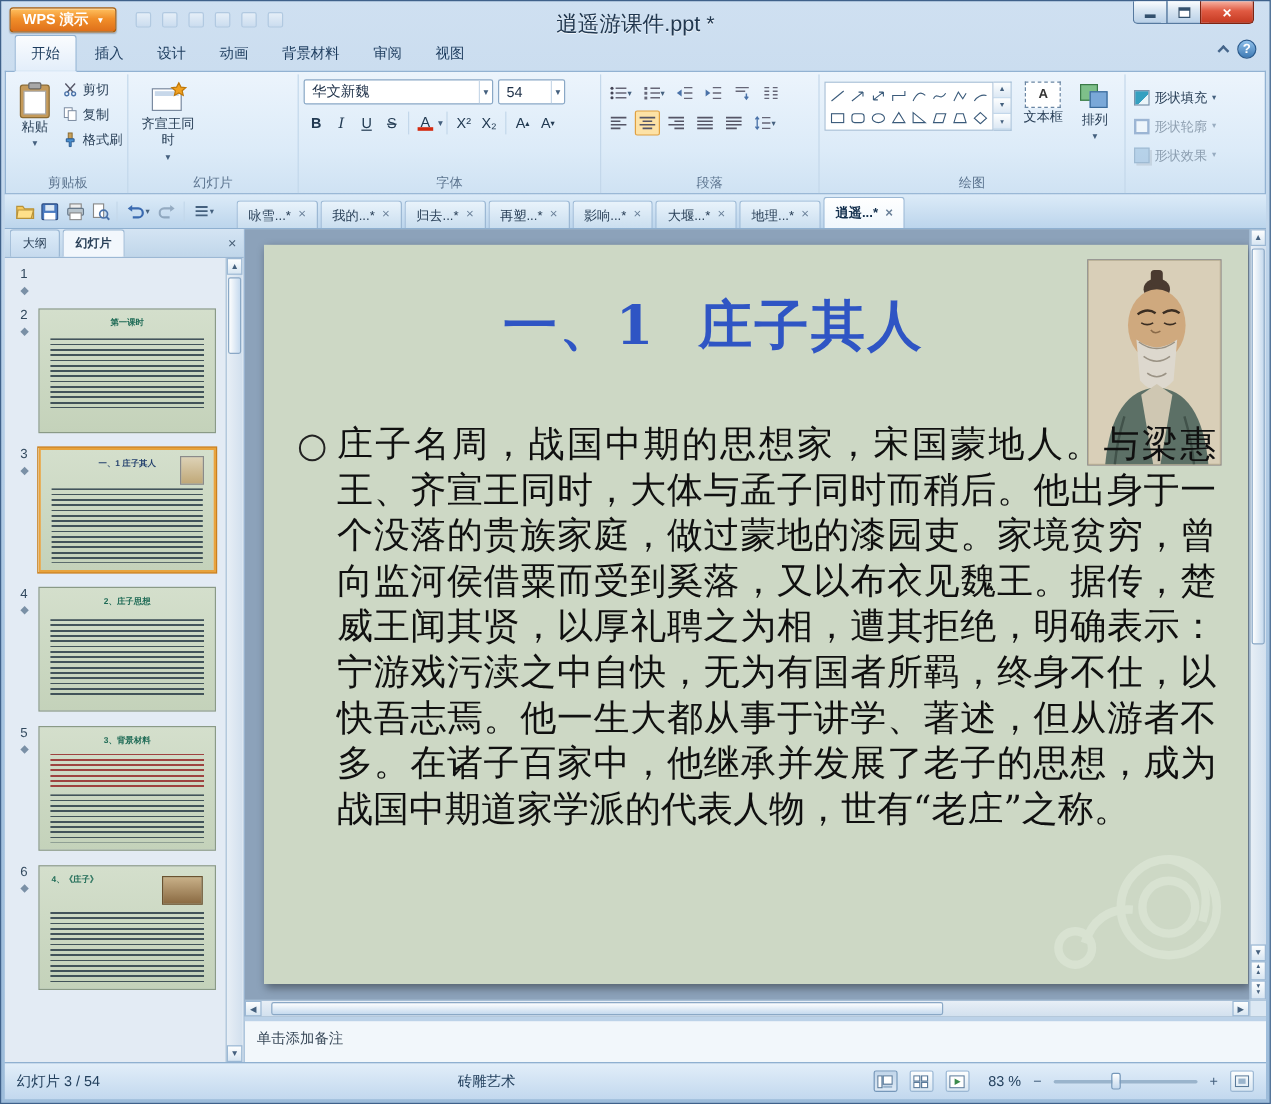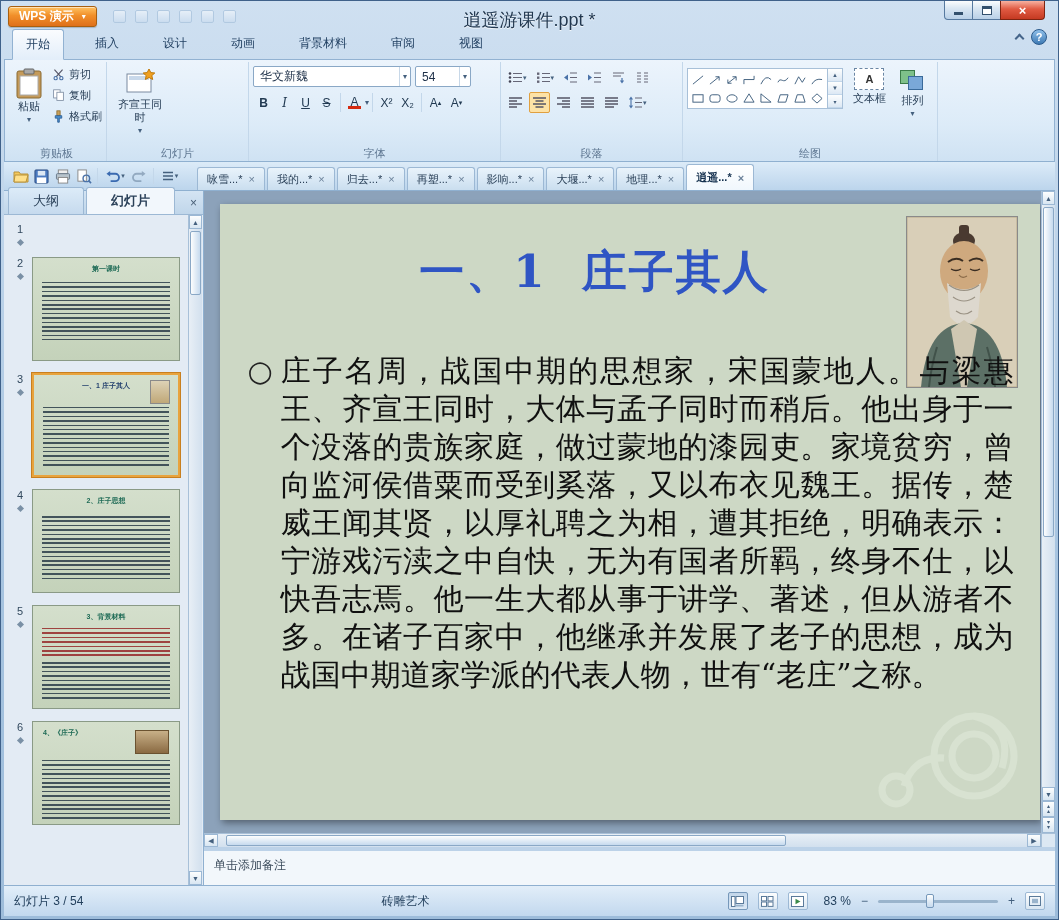--- a/index.html
+++ b/index.html
@@ -19,21 +19,21 @@
     text-shadow:0 1px 0 rgba(255,255,255,.75);pointer-events:none;font-size:18px;}
   .win-controls{position:absolute;top:0;right:10px;display:flex;z-index:5;}
   .win-btn{width:29px;height:19px;border:1px solid #56799f;border-top:none;margin-left:-1px;
     background:linear-gradient(#fbfdfe,#dae7f3 40%,#b9d0e7);display:flex;align-items:center;justify-content:center;cursor:pointer;}
   .win-btn:first-child{border-radius:0 0 0 4px;}
   .ico-min{width:9px;height:3px;background:#33506d;margin-top:7px;}
   .ico-max{width:10px;height:9px;border:1px solid #33506d;border-top-width:3px;background:#fff;}
   .win-btn.close{width:45px;background:linear-gradient(#f7b2a1,#e05a42 45%,#c53a22);border-color:#7e2411;
     border-radius:0 0 4px 0;color:#fff;font-size:13px;font-weight:bold;}
   
-  .tabrow{height:30px;display:flex;align-items:flex-start;padding:0 8px;gap:18px;flex:0 0 auto;position:relative;}
+  .tabrow{height:30px;display:flex;align-items:center;padding:0 8px;gap:2px;flex:0 0 auto;position:relative;}
   .rtab{padding:6px 13px 6px;color:#1d3c5e;border-radius:3px 3px 0 0;cursor:pointer;font-size:12px;}
   .rtab.active{background:linear-gradient(#fafcfe,#e3eefa);border:1px solid #92b2d2;border-bottom-color:#e3eefa;margin-bottom:-1px;}
   .tabrow-right{margin-left:auto;display:flex;align-items:center;gap:8px;padding-bottom:6px;}
   .chev{width:7px;height:7px;border-left:2px solid #45658a;border-top:2px solid #45658a;transform:rotate(45deg);margin-top:3px;cursor:pointer;}
   .help-btn{width:16px;height:16px;border-radius:50%;background:linear-gradient(#8fc0ea,#3e7ab4);
     border:1px solid #2a5a8c;color:#fff;font-weight:bold;font-size:11px;display:flex;align-items:center;justify-content:center;cursor:pointer;}
   
   .ribbon{height:103px;background:linear-gradient(#ecf4fc,#dcebf8 65%,#cfe2f3);border:1px solid #92b2d2;
     border-bottom:1px solid #8fb0d0;display:flex;padding:2px 2px 0;flex:0 0 auto;overflow:hidden;}
   .rgroup{display:flex;flex-direction:column;border-right:1px solid #c3d7ea;padding:2px 4px 0;flex:0 0 auto;}
@@ -61,21 +61,21 @@
   .fbtn .caret{font-size:7px;color:#44607e;margin-left:1px;}
   .doc-tabs{display:flex;margin-left:14px;align-items:flex-end;height:100%;}
   .dtab{height:23px;display:flex;align-items:center;gap:6px;padding:0 9px;font-size:11px;color:#2a4058;
     background:linear-gradient(#e9f3fb,#cadeef);border:1px solid #9cb8d4;border-bottom:none;border-radius:3px 3px 0 0;margin-right:2px;cursor:pointer;}
   .dtab .x{color:#6a8099;font-size:11px;cursor:pointer;}
   .dtab.active{background:linear-gradient(#ffffff,#f0f7fd);height:26px;font-weight:bold;color:#14304e;}
   
   .main{flex:1;display:flex;min-height:0;}
   .sidebar{width:200px;flex:0 0 auto;background:#e3ebf4;border-right:1px solid #8fb0d0;display:flex;flex-direction:column;min-height:0;}
   .pane-tabs{height:24px;background:linear-gradient(#d4e4f3,#c0d6ea);display:flex;align-items:flex-end;padding:0 4px;position:relative;border-bottom:1px solid #9cb8d4;}
-  .ptab{padding:4px 24px;font-size:13px;color:#2a4058;border:1px solid #9cb8d4;border-bottom:none;border-radius:3px 3px 0 0;margin-right:2px;cursor:pointer;background:linear-gradient(#dcebf8,#c6daee);}
+  .ptab{padding:4px 10px;font-size:10px;color:#2a4058;border:1px solid #9cb8d4;border-bottom:none;border-radius:3px 3px 0 0;margin-right:2px;cursor:pointer;background:linear-gradient(#dcebf8,#c6daee);}
   .ptab.active{background:#f2f7fc;font-weight:bold;}
   .pane-close{position:absolute;right:6px;top:5px;font-size:12px;color:#4a6178;cursor:pointer;}
   .thumb-area{flex:1;position:relative;overflow:hidden;padding:8px 18px 0 4px;}
   .thumb-row{display:flex;margin-bottom:12px;}
   .tnum-col{width:24px;text-align:center;flex:0 0 auto;}
   .tnum{font-size:11px;color:#32495e;}
   .anim-dot{width:5px;height:5px;background:#7a90a6;transform:rotate(45deg);margin:5px auto 0;}
   .thumb{width:148px;height:104px;background:linear-gradient(#d4dfcc,#c4d2ba);border:1px solid #8a9a86;position:relative;overflow:hidden;cursor:pointer;flex:0 0 auto;}
   .thumb.selected{border:2px solid #e8a33d;box-shadow:0 0 0 1px #c87f1f;}
   .tl{position:absolute;left:9px;right:9px;background:repeating-linear-gradient(180deg,rgba(42,60,72,.85) 0 1.5px,transparent 1.5px 4.4px);}
@@ -460,20 +460,40 @@
             <span style="position:absolute;left:2px;top:2px;width:15px;height:14px;background:#7ec08a;border:1px solid #3a7a48;"></span>
             <span style="position:absolute;left:10px;top:8px;width:15px;height:14px;background:#7aa8d8;border:1px solid #3a6a9a;"></span>
           </div>
           <span>排列</span>
           <span class="caret">▾</span>
         </div>
       </div>
       <div class="rg-label">绘图</div>
     </div>
 
+    <div class="rgroup" style="width:112px;border-right:none;">
+      <div class="rg-body" style="flex-direction:column;justify-content:center;gap:3px;">
+        <div class="smallbtn">
+          <span class="cssico" style="width:13px;height:13px;border:1px solid #7a93ab;background:linear-gradient(135deg,#35a0c0 62%,#eaf5f9 62%);"></span>
+          <span>形状填充</span>
+          <span class="caret" style="font-size:7px;color:#44607e;">▾</span>
+        </div>
+        <div class="smallbtn dis">
+          <span class="cssico" style="width:13px;height:13px;border:2px solid #4a72a8;background:#fff;"></span>
+          <span>形状轮廓</span>
+          <span class="caret" style="font-size:7px;color:#44607e;">▾</span>
+        </div>
+        <div class="smallbtn dis">
+          <span class="cssico" style="width:13px;height:13px;background:#8ab4d8;border:1px solid #5a84a8;box-shadow:2px 2px 0 #b0bcc8;"></span>
+          <span>形状效果</span>
+          <span class="caret" style="font-size:7px;color:#44607e;">▾</span>
+        </div>
+      </div>
+      <div class="rg-label"></div>
+    </div>
   </div>
 
   <div class="docbar">
     <div class="fbtn">
       <svg width="16" height="14" viewBox="0 0 16 14">
         <path d="M1 3 h5 l1.5 2 H15 v8 H1 z" fill="#f5c95c" stroke="#b8923a"></path>
         <path d="M2 6 h13 l-2 7 H1 z" fill="#ffe08a" stroke="#b8923a"></path>
       </svg>
     </div>
     <div class="fbtn">

